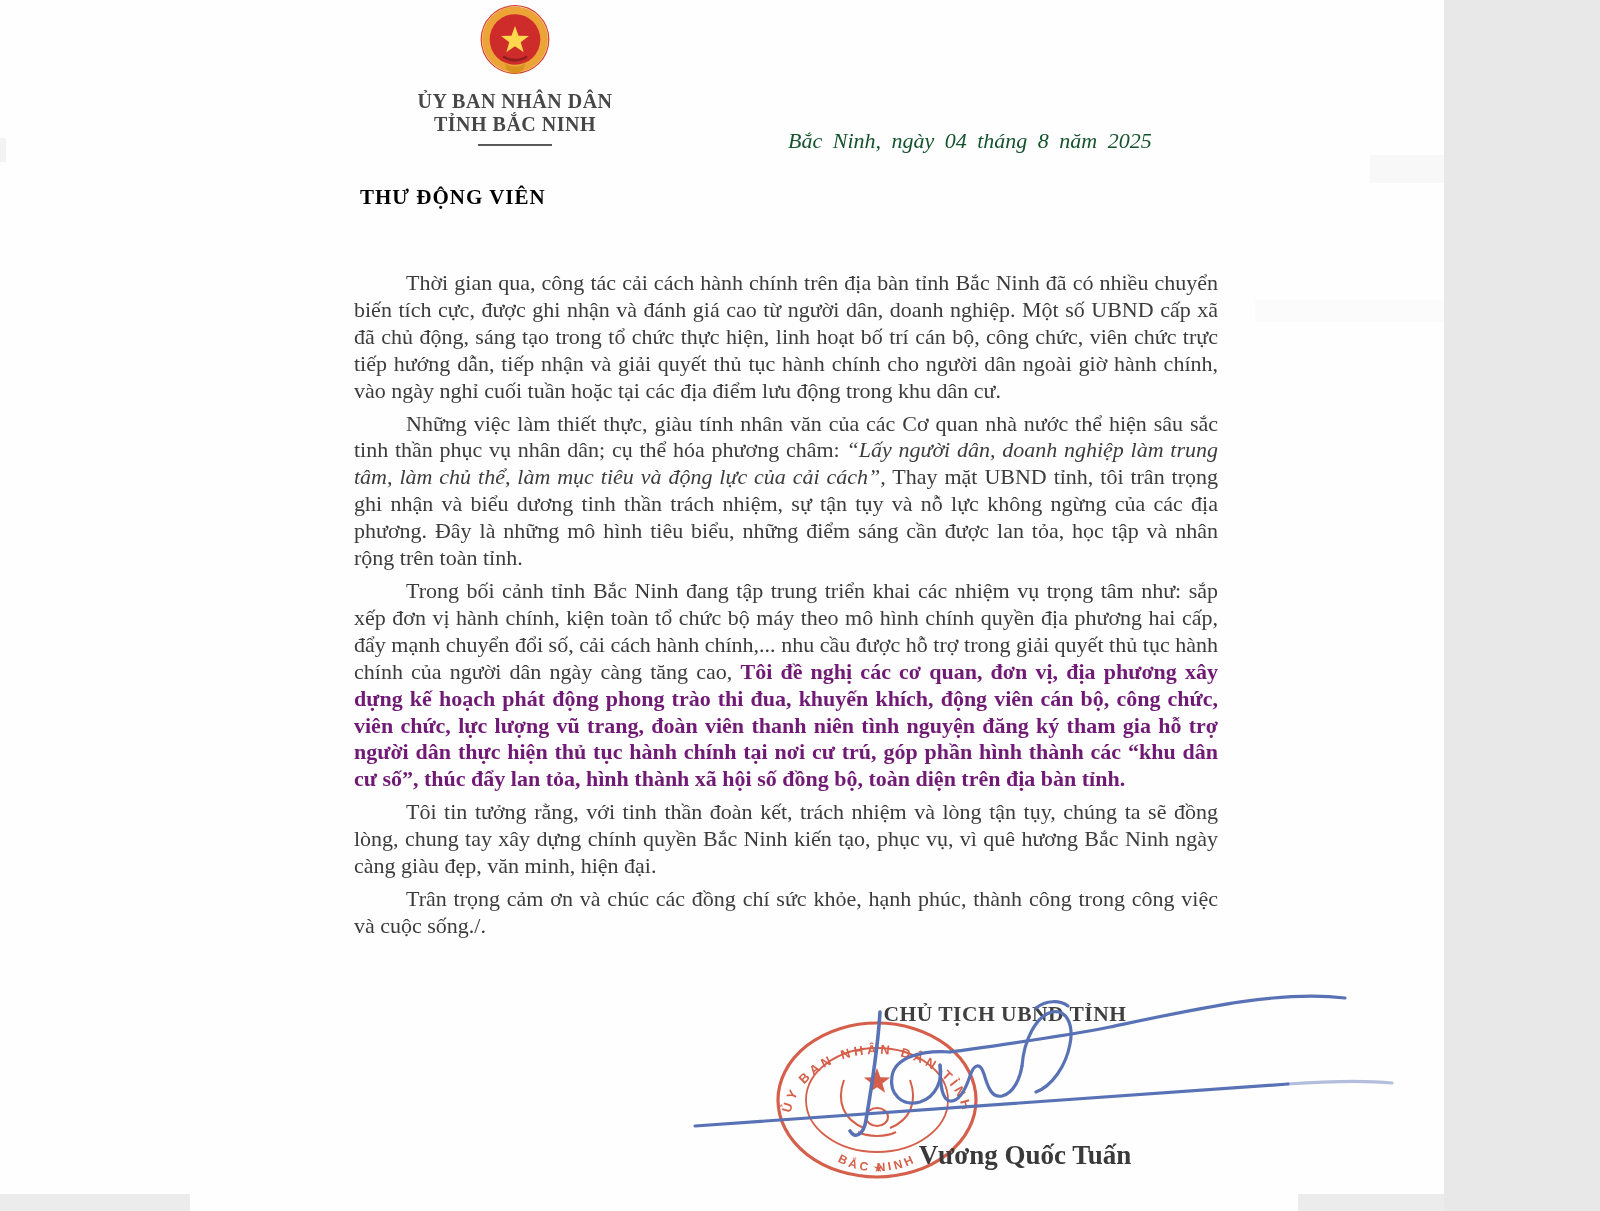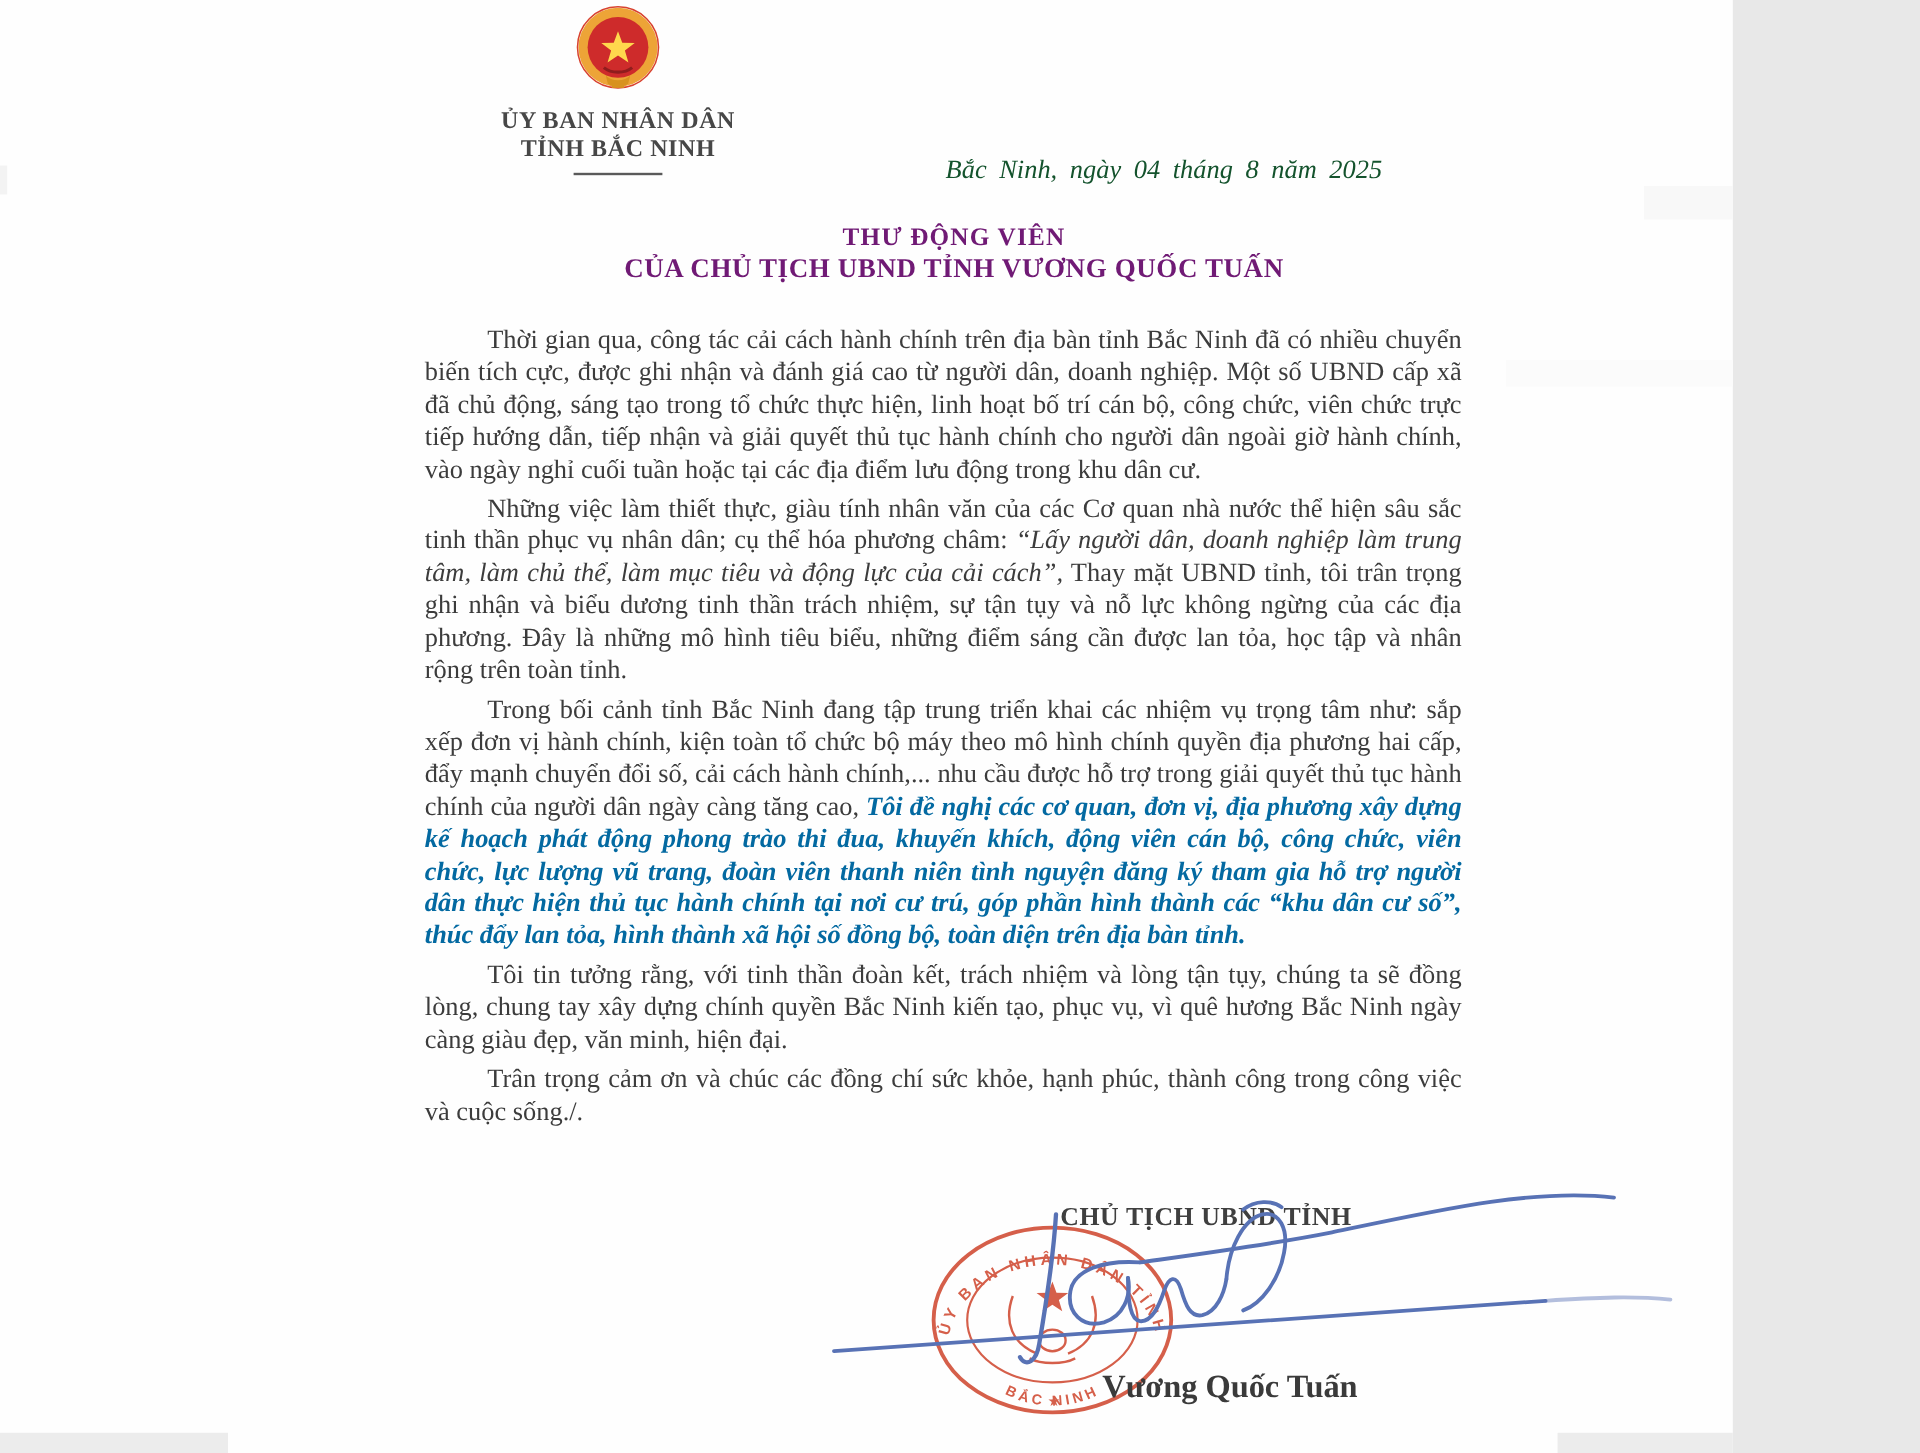--- a/index.html
+++ b/index.html
@@ -34,34 +34,34 @@
   }
 
   .dateline{
     position:absolute;left:788px;top:128px;width:430px;
     font-style:italic;font-size:22px;color:#14532d;
     word-spacing:5px;
   }
 
   .title-block{
     position:absolute;left:360px;top:184px;width:870px;
-    text-align:center;color:#701a75;font-weight:bold;
+    text-align:left;color:#000000;font-weight:bold;
   }
   .title-l1{font-size:21px;line-height:26px;letter-spacing:1px;}
   .title-l2{font-size:22.5px;line-height:27px;letter-spacing:0.5px;}
   .title-l3{font-size:21px;line-height:27px;}
 
   .body-block{
     position:absolute;left:354px;top:270px;width:864px;
     font-size:22px;line-height:26.9px;text-align:justify;
     color:#3c3c3c;
   }
   .body-block p{margin:0 0 6px 0;text-indent:52px;}
   .seg-italic{font-style:italic;}
-  .seg-bold{font-weight:bold;color:#0369a1;font-style:italic;}
+  .seg-bold{font-weight:bold;color:#701a75;}
 
   .sign-title{
     position:absolute;left:850px;top:1002px;width:310px;
     text-align:center;font-weight:bold;font-size:21.5px;
     color:#3f3f3f;letter-spacing:0.5px;
   }
   .seal{position:absolute;left:772px;top:1020px;opacity:0.88;}
   .signature-ink{position:absolute;left:640px;top:980px;}
   .sign-name{
     position:absolute;left:880px;top:1140px;width:290px;
@@ -91,21 +91,20 @@
     </svg>
     <div class="org-line">ỦY BAN NHÂN DÂN</div>
     <div class="org-line">TỈNH BẮC NINH</div>
     <div class="org-rule"></div>
   </div>
 
   <div class="dateline">Bắc Ninh, ngày 04 tháng 8 năm 2025</div>
 
   <div class="title-block">
     <div class="title-l1">THƯ ĐỘNG VIÊN</div>
-    <div class="title-l2">CỦA CHỦ TỊCH UBND TỈNH VƯƠNG QUỐC TUẤN</div>
   </div>
 
   <div class="body-block">
     <p><span>Thời gian qua, công tác cải cách hành chính trên địa bàn tỉnh Bắc Ninh đã có nhiều chuyển biến tích cực, được ghi nhận và đánh giá cao từ người dân, doanh nghiệp. Một số UBND cấp xã đã chủ động, sáng tạo trong tổ chức thực hiện, linh hoạt bố trí cán bộ, công chức, viên chức trực tiếp hướng dẫn, tiếp nhận và giải quyết thủ tục hành chính cho người dân ngoài giờ hành chính, vào ngày nghỉ cuối tuần hoặc tại các địa điểm lưu động trong khu dân cư.</span></p>
     <p><span>Những việc làm thiết thực, giàu tính nhân văn của các Cơ quan nhà nước thể hiện sâu sắc tinh thần phục vụ nhân dân; cụ thể hóa phương châm: </span><span class="seg-italic">“Lấy người dân, doanh nghiệp làm trung tâm, làm chủ thể, làm mục tiêu và động lực của cải cách”,</span><span> Thay mặt UBND tỉnh, tôi trân trọng ghi nhận và biểu dương tinh thần trách nhiệm, sự tận tụy và nỗ lực không ngừng của các địa phương. Đây là những mô hình tiêu biểu, những điểm sáng cần được lan tỏa, học tập và nhân rộng trên toàn tỉnh.</span></p>
     <p><span>Trong bối cảnh tỉnh Bắc Ninh đang tập trung triển khai các nhiệm vụ trọng tâm như: sắp xếp đơn vị hành chính, kiện toàn tổ chức bộ máy theo mô hình chính quyền địa phương hai cấp, đẩy mạnh chuyển đổi số, cải cách hành chính,... nhu cầu được hỗ trợ trong giải quyết thủ tục hành chính của người dân ngày càng tăng cao, </span><span class="seg-bold">Tôi đề nghị các cơ quan, đơn vị, địa phương xây dựng kế hoạch phát động phong trào thi đua, khuyến khích, động viên cán bộ, công chức, viên chức, lực lượng vũ trang, đoàn viên thanh niên tình nguyện đăng ký tham gia hỗ trợ người dân thực hiện thủ tục hành chính tại nơi cư trú, góp phần hình thành các “khu dân cư số”, thúc đẩy lan tỏa, hình thành xã hội số đồng bộ, toàn diện trên địa bàn tỉnh.</span></p>
     <p><span>Tôi tin tưởng rằng, với tinh thần đoàn kết, trách nhiệm và lòng tận tụy, chúng ta sẽ đồng lòng, chung tay xây dựng chính quyền Bắc Ninh kiến tạo, phục vụ, vì quê hương Bắc Ninh ngày càng giàu đẹp, văn minh, hiện đại.</span></p>
     <p><span>Trân trọng cảm ơn và chúc các đồng chí sức khỏe, hạnh phúc, thành công trong công việc và cuộc sống./.</span></p>
   </div>
 

